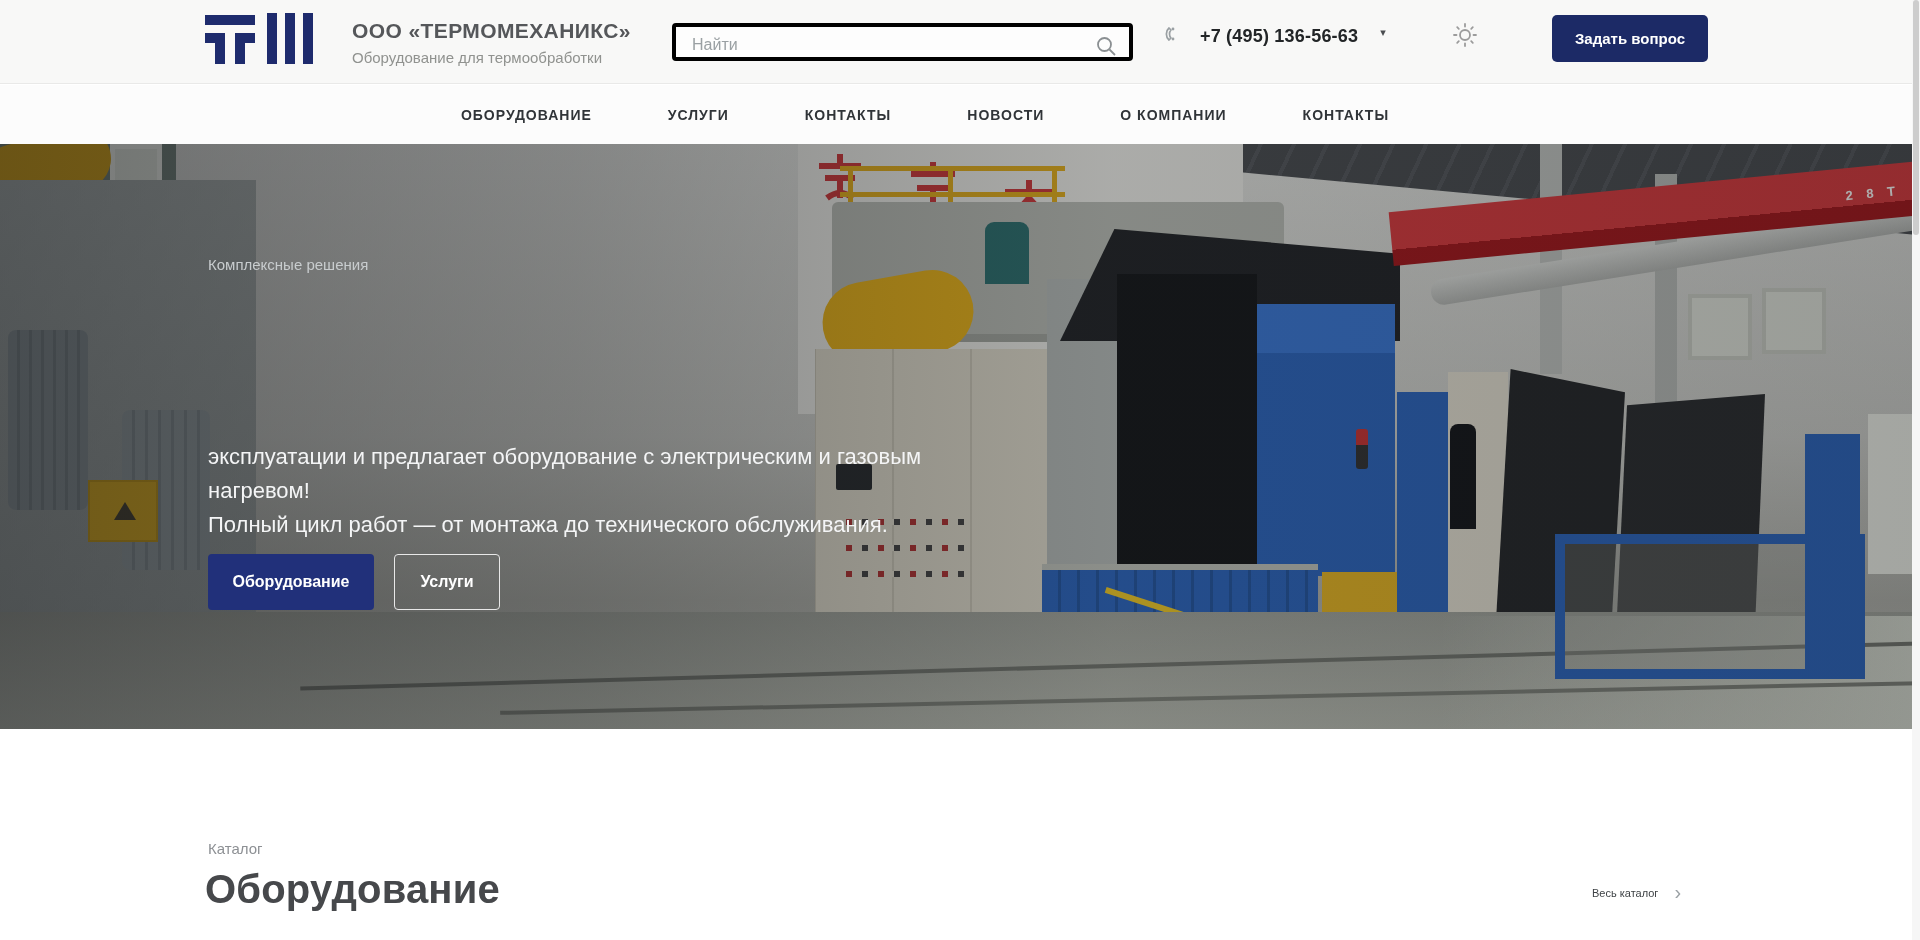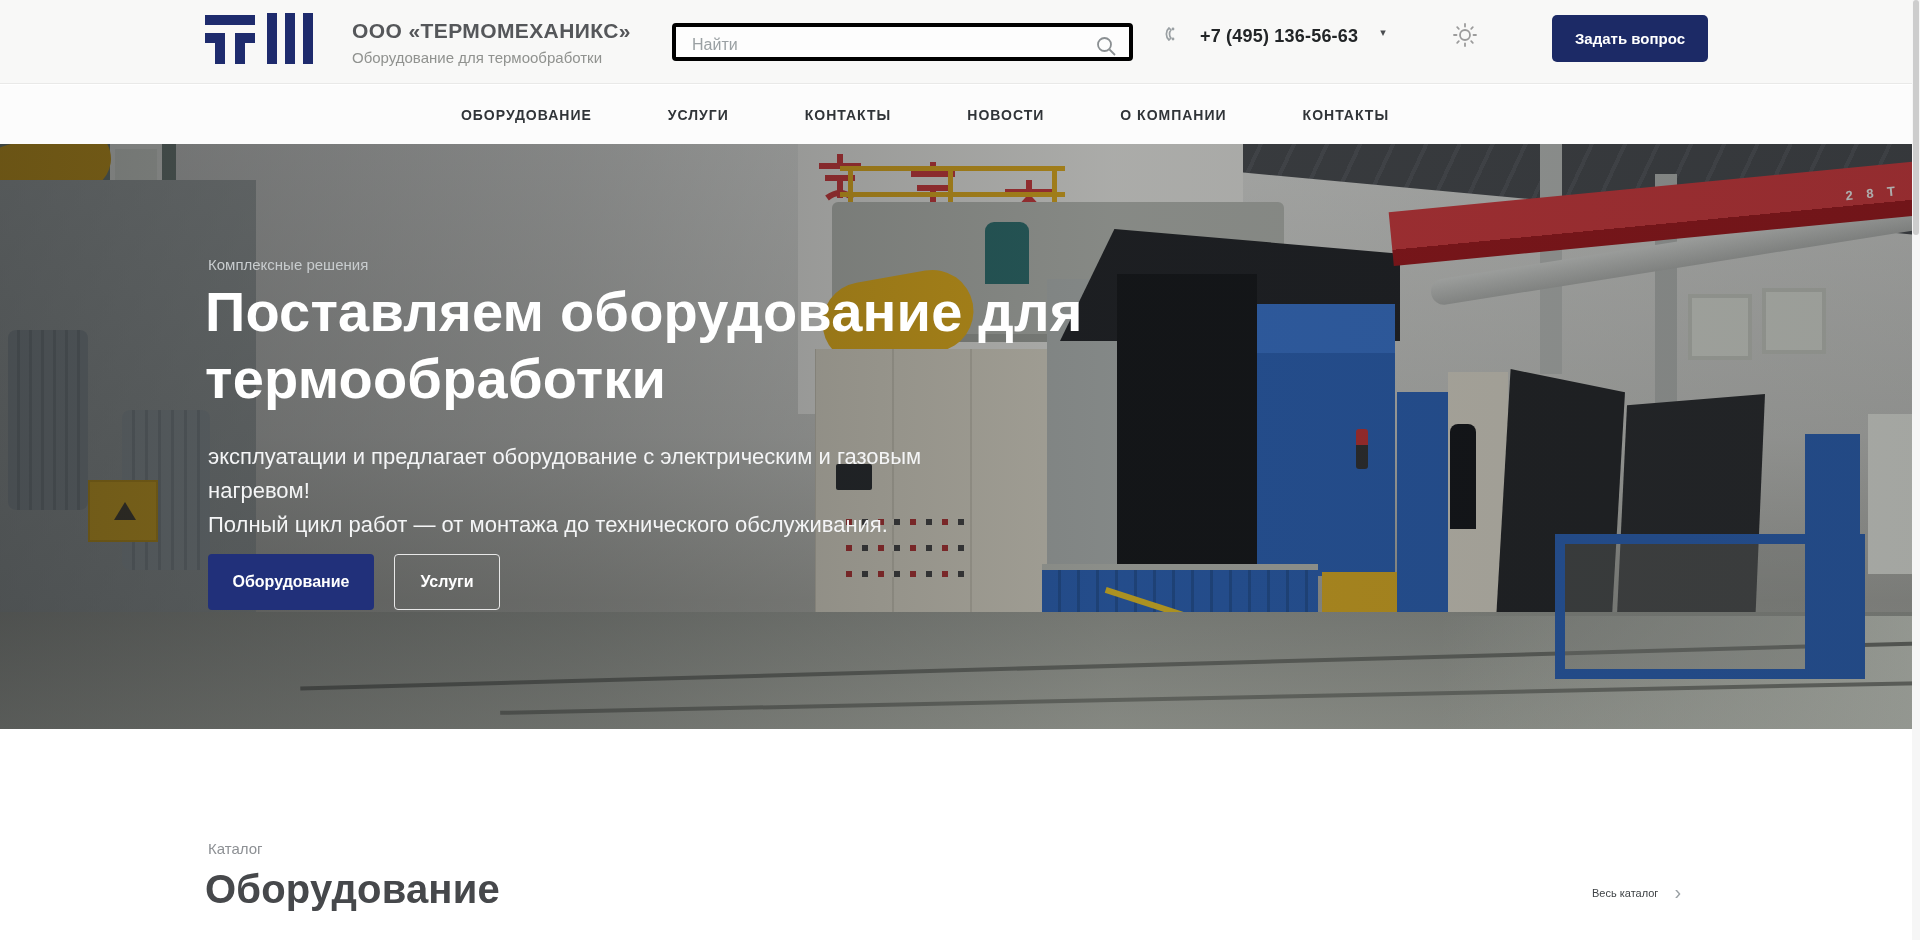--- a/index.html
+++ b/index.html
@@ -246,21 +246,20 @@
     <div class="ph-rail1"></div>
     <div class="ph-rail2"></div>
     <div class="ph-blue-cart"></div>
     <div class="ph-blue-col"></div>
     <div class="ph-doorway"></div>
     <div class="ph-person"></div>
     <div class="hero-overlay"></div>
 
     <div class="hero-content">
       <div class="hero-eyebrow">Комплексные решения</div>
-      <h1 class="hero-title"><span style="position:static">Поставляем оборудование для</span><br><span style="position:static">термообработки</span></h1>
       <div class="hero-desc">
         <span>эксплуатации и предлагает оборудование с электрическим и газовым нагревом!</span>
         <span>Полный цикл работ — от монтажа до технического обслуживания.</span>
       </div>
       <div class="hero-buttons">
         <button class="btn btn-primary">Оборудование</button>
         <button class="btn btn-secondary">Услуги</button>
       </div>
     </div>
   </div>

